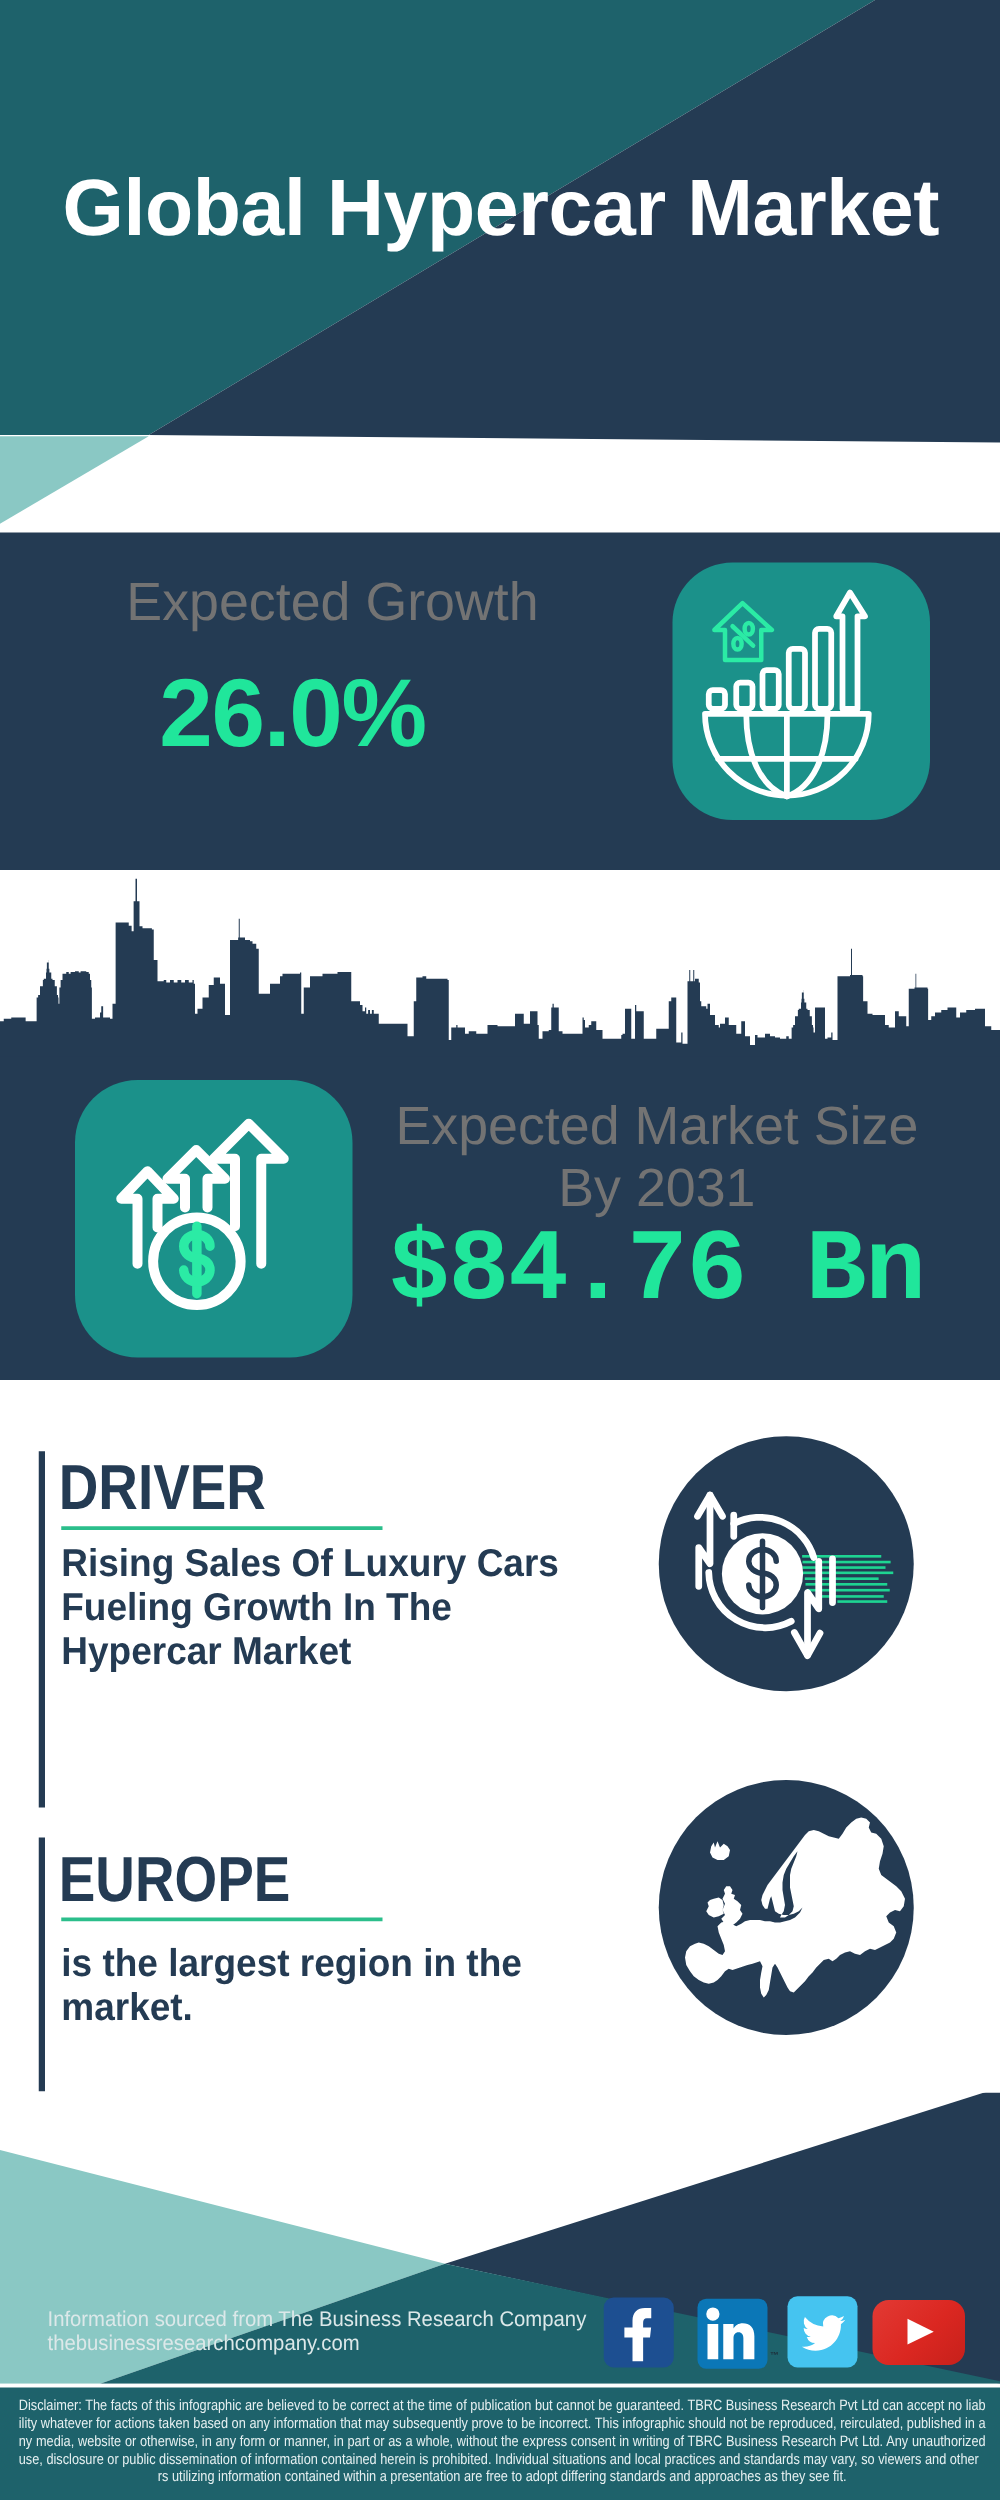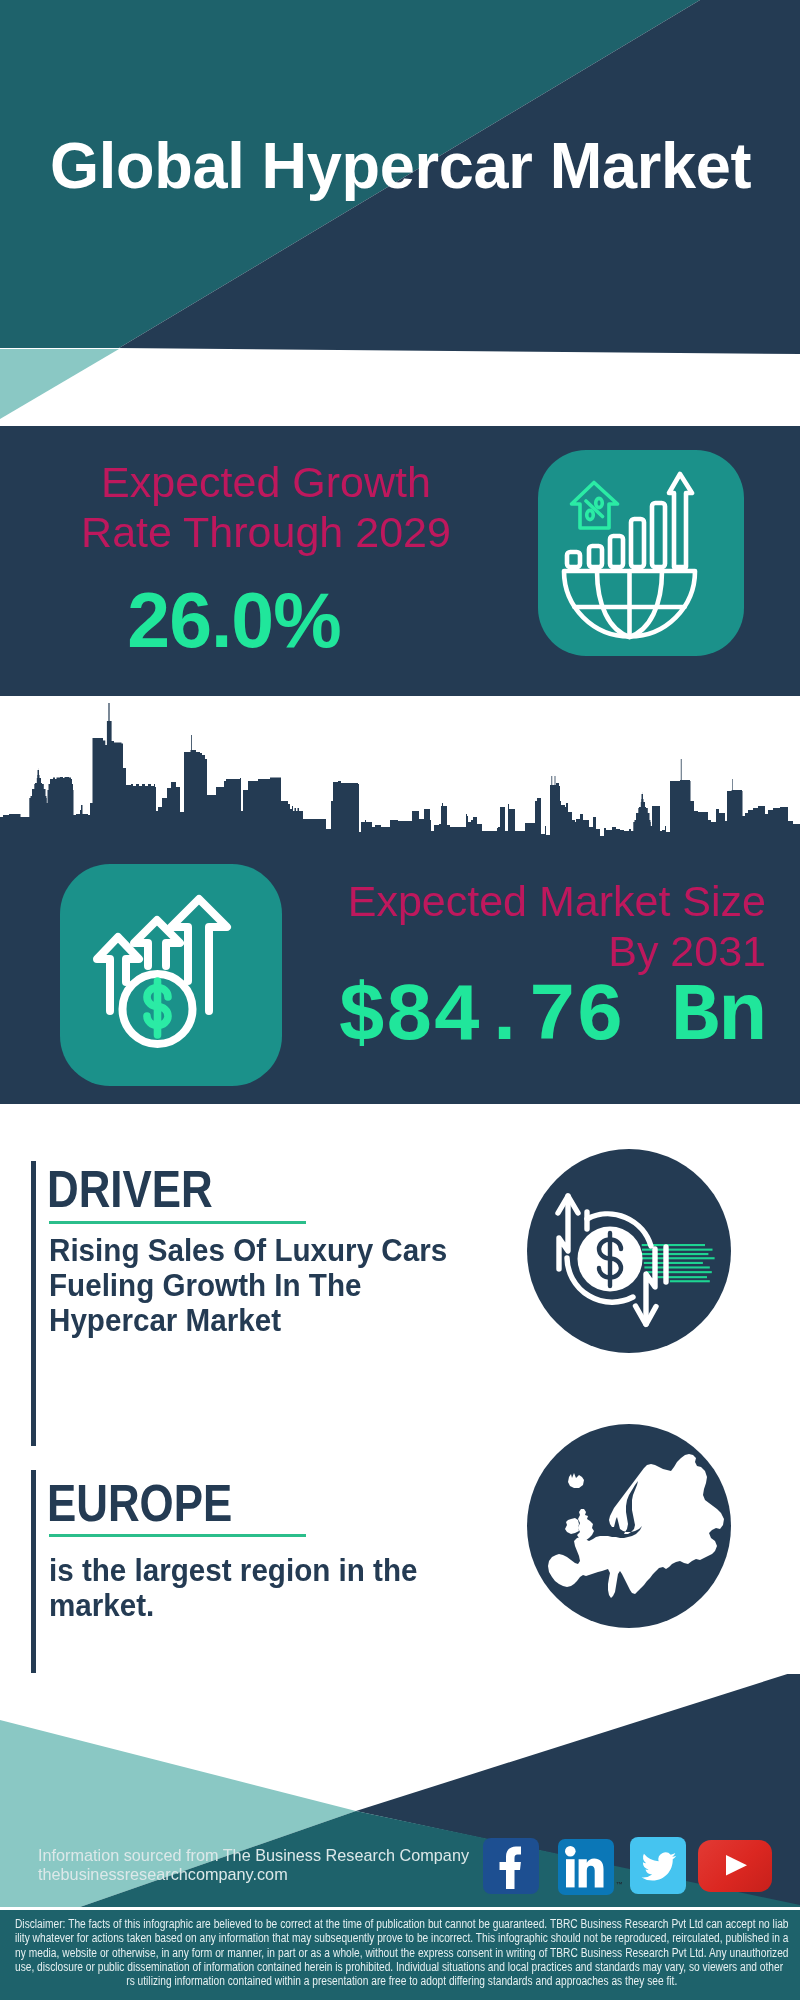--- a/index.html
+++ b/index.html
@@ -8,29 +8,29 @@
   .page{position:relative;width:800px;height:2000px;overflow:hidden;background:#fff;padding-left:26px;}
   .abs{position:absolute;}
 
   
   #header{left:0;top:0;width:800px;height:420px;}
   #hdr-title{left:50px;top:133px;font-size:64px;line-height:66px;font-weight:700;color:#fff;letter-spacing:-0.3px;white-space:nowrap;transform:scaleX(0.985);transform-origin:left top;}
 
   
   #band-growth{left:0;top:426px;width:800px;height:270px;background:#243B53;}
   #growth-text{left:26px;top:458px;width:480px;text-align:center;}
-  .lbl{font-size:43px;line-height:49.7px;color:#be185d;font-weight:400;letter-spacing:0px;}
+  .lbl{font-size:43px;line-height:49.7px;color:#737373;font-weight:400;letter-spacing:0px;}
   .val{font-size:77px;line-height:88px;color:#20E69B;font-weight:700;letter-spacing:-1px;}
   #growth-text .val{transform:translateX(-32px);margin-top:19px;}
   #growth-icon{left:538px;top:450px;width:206px;height:206px;background:#1B918A;border-radius:48px;}
 
   
   #band-city{left:0;top:696px;width:800px;height:408px;background:#fff;overflow:hidden;}
   #size-icon{left:60px;top:864px;width:222px;height:222px;background:#1B918A;border-radius:50px;}
-  #size-text{left:307px;top:877px;width:459px;text-align:right;}
+  #size-text{left:296px;top:877px;width:459px;text-align:center;}
   #size-text .val{font-size:81px;line-height:90px;margin-top:-3px;font-family:Liberation Mono, monospace;}
 
   
   #band-info{left:0;top:1104px;width:800px;height:570px;background:#fff;}
   .vbar{width:7px;background:#243B53;}
   .blk-title{font-size:51px;line-height:52px;font-weight:700;color:#243B53;letter-spacing:0px;transform:scaleX(0.86);transform-origin:left top;white-space:nowrap;}
   .blk-rule{height:3px;background:#2BBE8B;}
   .vbar{width:5px;}
   .blk-body{font-size:31px;line-height:34.8px;font-weight:700;color:#243B53;transform:scaleX(0.955);transform-origin:left top;}
   .circ{border-radius:50%;background:#243B53;}
@@ -55,21 +55,20 @@
      <polygon points="0,0 700,0 119,348 0,348" fill="#1E626B"></polygon>
      <polygon points="700,0 800,0 800,354 119,348" fill="#243B53"></polygon>
      <polygon points="0,349 119,349 0,419" fill="#8AC8C4"></polygon>
    </svg>
    <div id="hdr-title" class="abs">Global Hypercar Market</div>
  </div>
 
  <div id="band-growth" class="abs"></div>
  <div id="growth-text" class="abs">
    <div class="lbl">Expected Growth</div>
-   <div class="lbl">Rate Through 2029</div>
    <div class="val">26.0%</div>
  </div>
  <div id="growth-icon" class="abs">
   <svg width="206" height="206" viewBox="0 0 206 206">
     <g fill="none" stroke="#ffffff" stroke-width="4.6" stroke-linecap="round" stroke-linejoin="round">
       <path d="M26 121 A65.5 65.5 0 0 0 157 121 Z"></path>
       <path d="M91.5 121 V187"></path>
       <path d="M36.5 157 H146.5"></path>
       <path d="M59 121 C59 155 71 180 91.5 187"></path>
       <path d="M124 121 C124 155 112 180 91.5 187"></path>

